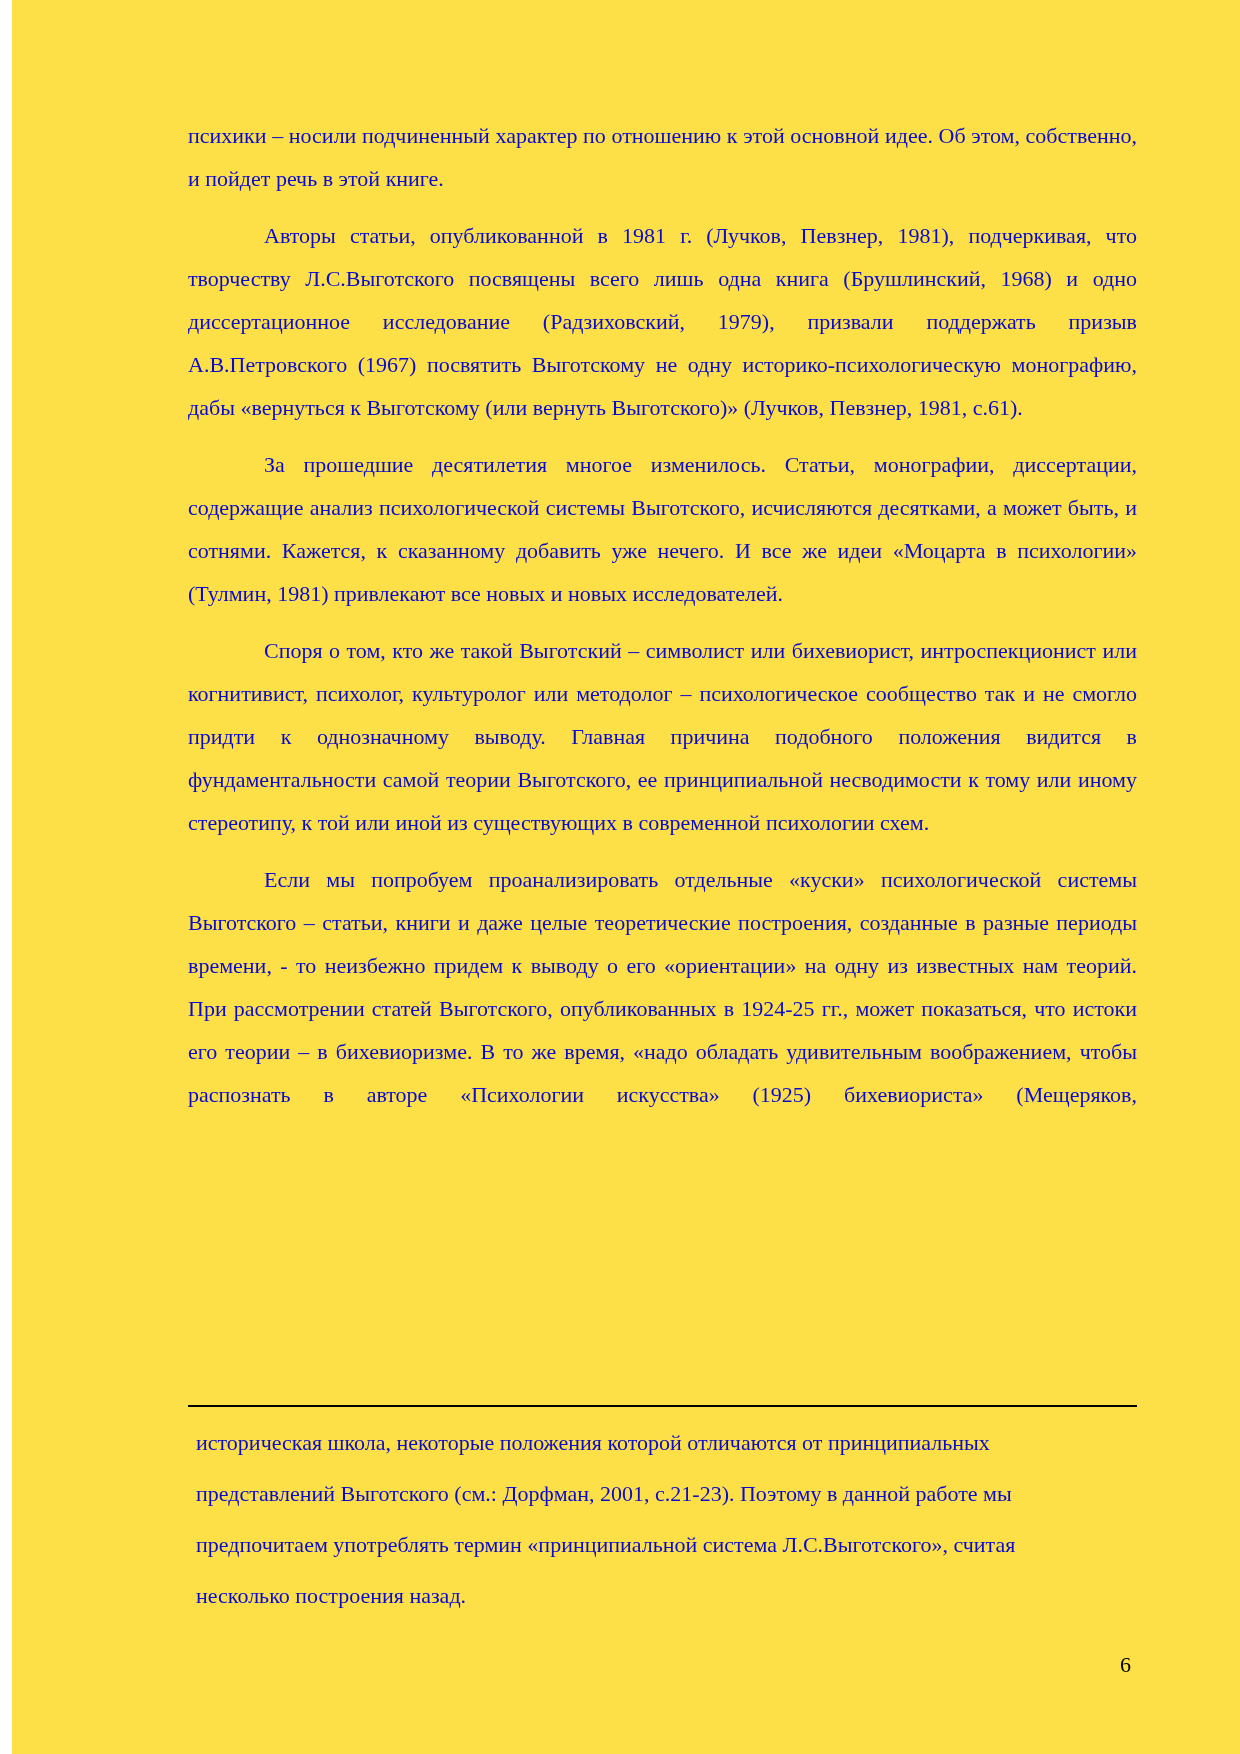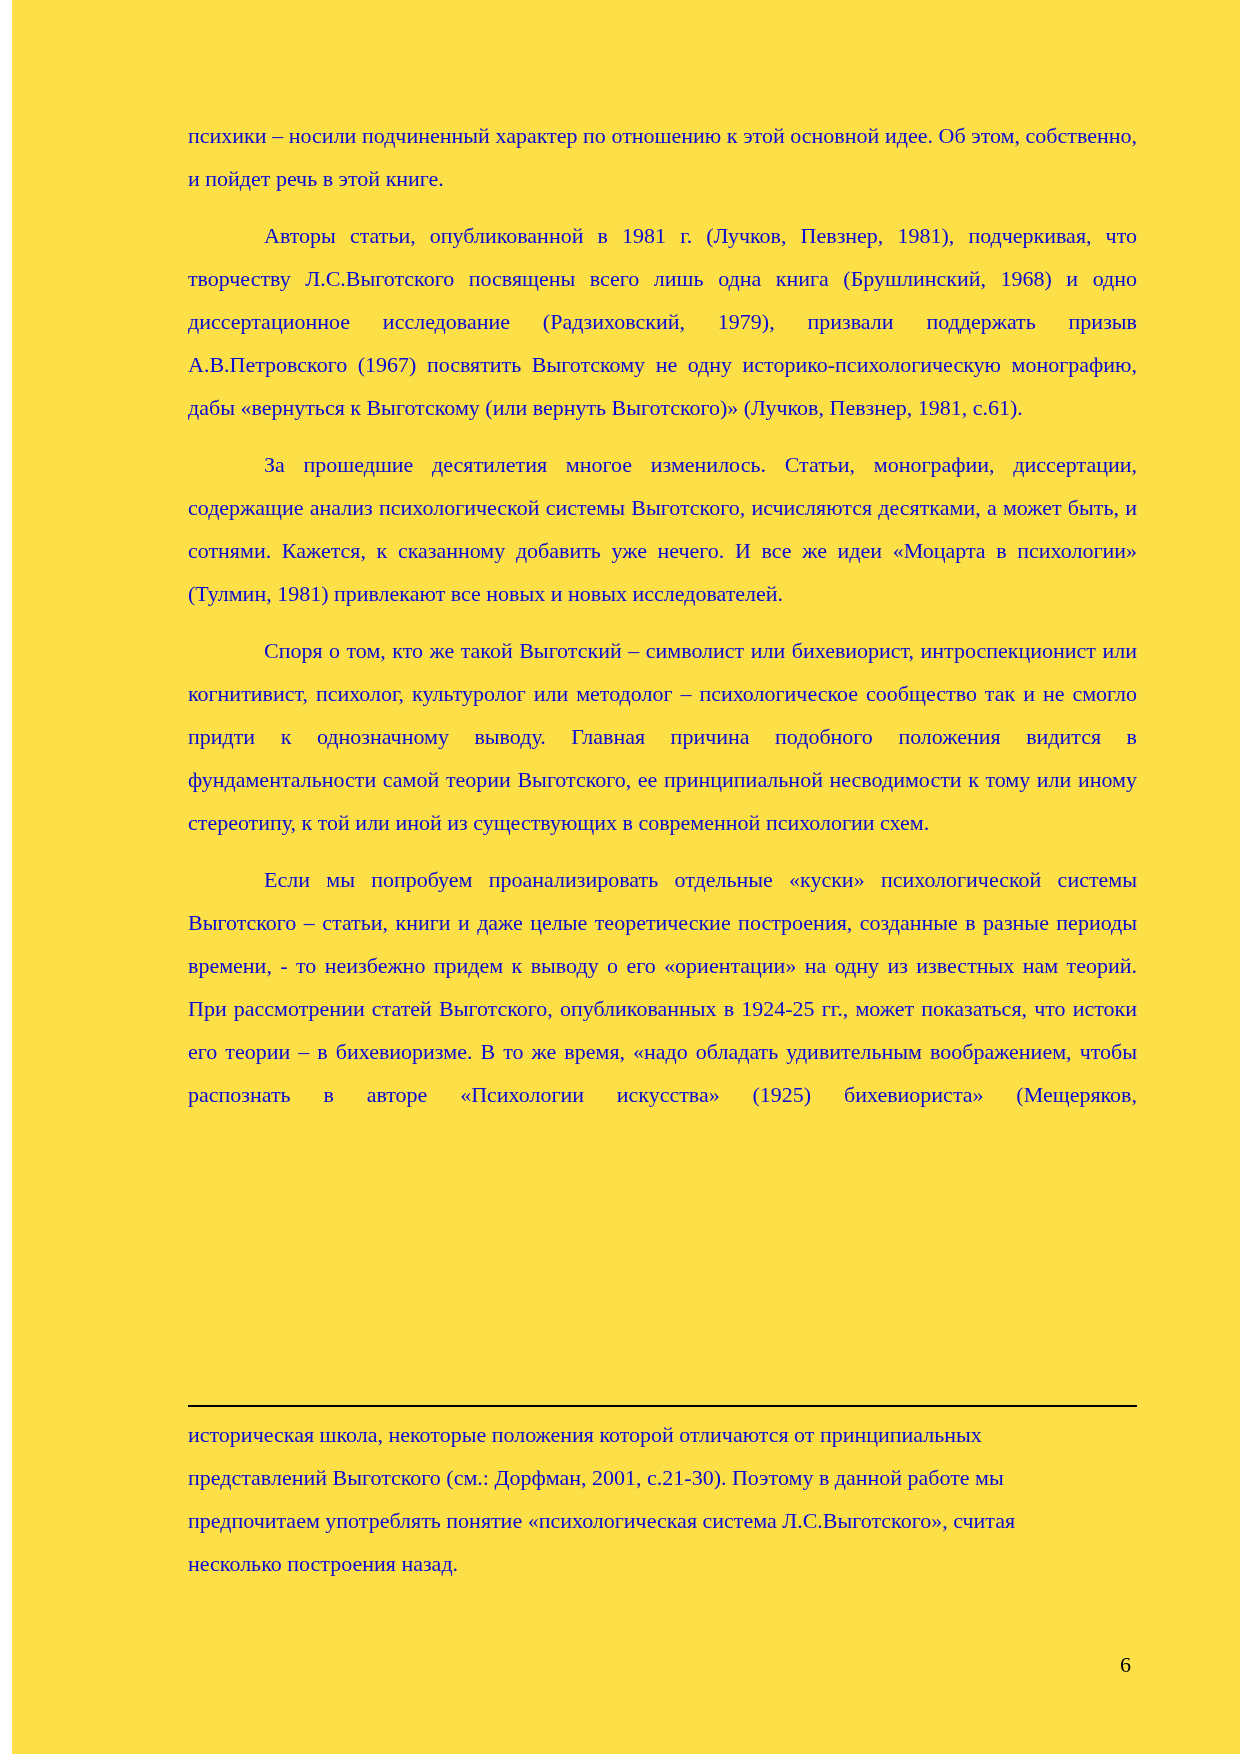--- a/index.html
+++ b/index.html
@@ -15,21 +15,21 @@
   .para.last-open { text-align-last: justify; }
   .footnote-rule {
     position: absolute; left: 176px; width: 949px; top: 1405px; height: 0;
     border-top: 2px solid #000000;
   }
   .footnote {
     position: absolute; left: 176px; width: 949px; top: 1413px;
     font-family: "Liberation Serif", "DejaVu Serif", serif;
     font-size: 22px; line-height: 43px; color: #0a0ad0;
   }
-  .footnote p { margin: 0; }
+  .footnote p { margin: 8px; }
   .page-number {
     position: absolute; left: 1108px; top: 1652px;
     font-family: "Liberation Serif", "DejaVu Serif", serif;
     font-size: 22px; color: #000000;
   }
 </style>
 </head>
 <body>
 
 <div class="page">
@@ -38,19 +38,19 @@
     <p class="para">Авторы статьи, опубликованной в 1981 г. (Лучков, Певзнер, 1981), подчеркивая, что творчеству Л.С.Выготского посвящены всего лишь одна книга (Брушлинский, 1968) и одно диссертационное исследование (Радзиховский, 1979), призвали поддержать призыв А.В.Петровского (1967) посвятить Выготскому не одну историко-психологическую монографию, дабы «вернуться к Выготскому (или вернуть Выготского)» (Лучков, Певзнер, 1981, с.61).</p>
     <p class="para">За прошедшие десятилетия многое изменилось. Статьи, монографии, диссертации, содержащие анализ психологической системы Выготского, исчисляются десятками, а может быть, и сотнями. Кажется, к сказанному добавить уже нечего. И все же идеи «Моцарта в психологии» (Тулмин, 1981) привлекают все новых и новых исследователей.</p>
     <p class="para">Споря о том, кто же такой Выготский – символист или бихевиорист, интроспекционист или когнитивист, психолог, культуролог или методолог – психологическое сообщество так и не смогло придти к однозначному выводу. Главная причина подобного положения видится в фундаментальности самой теории Выготского, ее принципиальной несводимости к тому или иному стереотипу, к той или иной из существующих в современной психологии схем.</p>
     <p class="para last-open">Если мы попробуем проанализировать отдельные «куски» психологической системы Выготского – статьи, книги и даже целые теоретические построения, созданные в разные периоды времени, - то неизбежно придем к выводу о его «ориентации» на одну из известных нам теорий. При рассмотрении статей Выготского, опубликованных в 1924-25 гг., может показаться, что истоки его теории – в бихевиоризме. В то же время, «надо обладать удивительным воображением, чтобы распознать в авторе «Психологии искусства» (1925) бихевиориста» (Мещеряков,</p>
   </div>
 
   <div class="footnote-rule"></div>
 
   <div class="footnote">
     <p>историческая школа, некоторые положения которой отличаются от принципиальных</p>
-    <p>представлений Выготского (см.: Дорфман, 2001, с.21-30). Поэтому в данной работе мы</p>
-    <p>предпочитаем употреблять понятие «психологическая система Л.С.Выготского», считая</p>
+    <p>представлений Выготского (см.: Дорфман, 2001, с.21-23). Поэтому в данной работе мы</p>
+    <p>предпочитаем употреблять термин «принципиальной система Л.С.Выготского», считая</p>
     <p>несколько построения назад.</p>
   </div>
 
   <div class="page-number">6</div>
 </div>
 
 </body></html>

